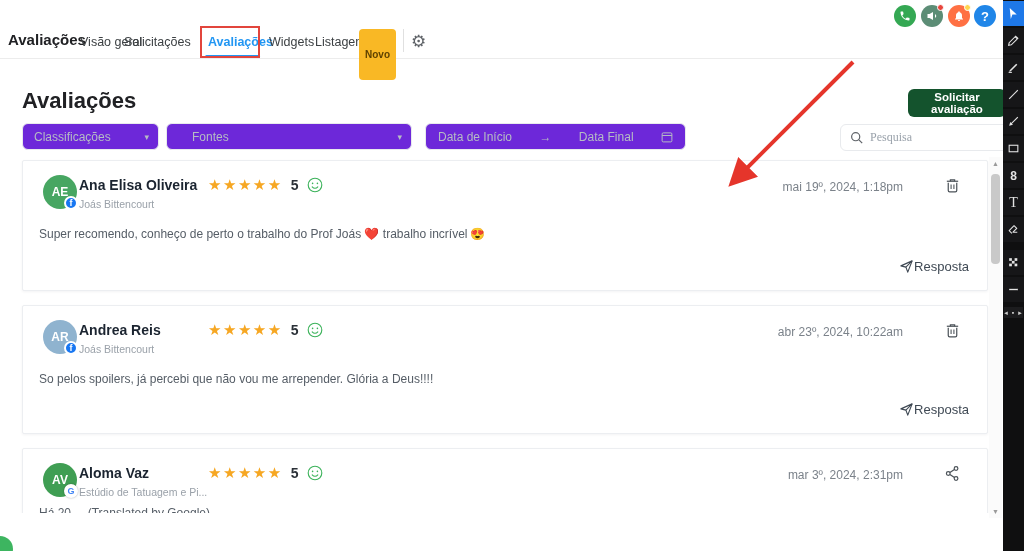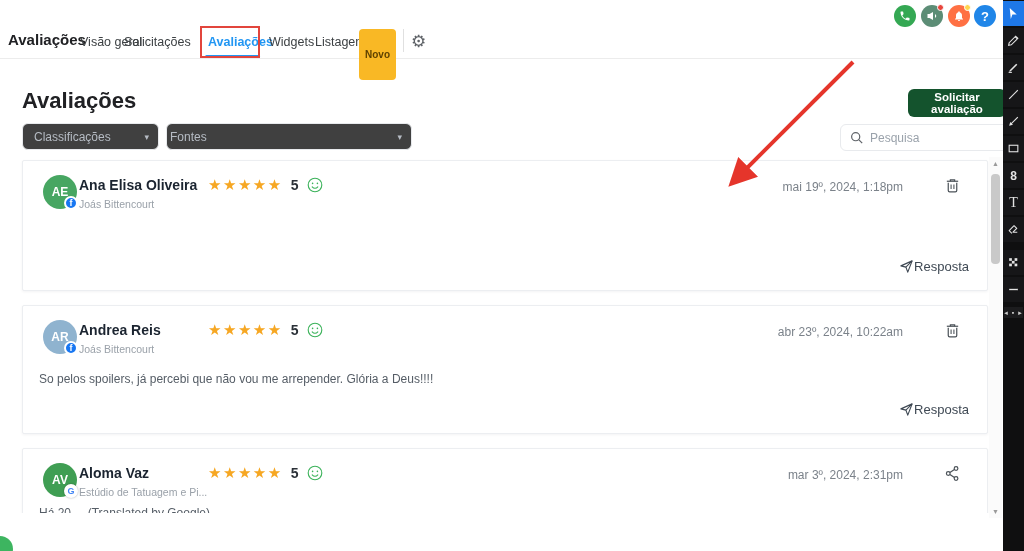--- a/index.html
+++ b/index.html
@@ -22,26 +22,26 @@
   .round-ic svg { width:12px; height:12px; }
   .dot { position:absolute; width:7px; height:7px; border-radius:50%; top:-1px; right:-1px; border:1px solid #fff; }
 
   
   .red-box { position:absolute; left:200px; top:26px; width:60px; height:32px; border:2px solid #e2453c; z-index:40; pointer-events:none; }
   #arrow-svg { position:absolute; left:0; top:0; z-index:40; pointer-events:none; }
 
   
   .page-title { position:absolute; left:22px; top:88px; font-size:22px; font-weight:700; color:#202124; }
   .btn-primary { position:absolute; left:908px; top:89px; width:98px; height:28px; background:#14532d; border:none; border-radius:6px; color:#fff; font-size:11.5px; font-weight:600; cursor:pointer; font-family:"Liberation Sans",sans-serif; }
-  .filter { position:absolute; top:123px; height:27px; border:1px solid #e8eaed; border-radius:6px; background:#404040; display:flex; align-items:center; font-size:12px; color:#b6bcc4; cursor:pointer; }
+  .filter { position:absolute; top:123px; height:27px; border:1px solid #e8eaed; border-radius:6px; background:#6d28d9; display:flex; align-items:center; font-size:12px; color:#b6bcc4; cursor:pointer; }
   .filter .chev { margin-left:auto; margin-right:9px; color:#b6bcc4; font-size:9px; }
   .dates { justify-content:space-between; padding:0 12px; }
   .dates .arr { color:#b6bcc4; }
   .search-box { position:absolute; left:840px; top:124px; width:170px; height:27px; border:1px solid #e8eaed; border-radius:6px; background:#fff; display:flex; align-items:center; padding-left:9px; gap:7px; }
-  .search-box input { border:none; outline:none; font-size:12px; color:#5f6368; width:110px; font-family:Liberation Sans, sans-serif; }
+  .search-box input { border:none; outline:none; font-size:12px; color:#5f6368; width:110px; font-family:Liberation Serif, serif; }
   .search-box input::placeholder { color:#9aa2ab; }
 
   
   .card { position:absolute; left:22px; width:966px; background:#fff; border:1px solid #eceef1; border-radius:2px; box-shadow:0 1px 3px rgba(16,24,40,.05); }
   .avatar { position:absolute; left:20px; top:14px; width:34px; height:34px; border-radius:50%; color:#fff; font-weight:700; font-size:12px; display:flex; align-items:center; justify-content:center; }
   .src-badge { position:absolute; left:41px; top:35px; width:14px; height:14px; border-radius:50%; font-size:9px; font-weight:700; display:flex; align-items:center; justify-content:center; border:2px solid #fff; }
   .src-fb { background:#1877f2; color:#fff; }
   .src-g { background:#fff; color:#4285F4; box-shadow:0 0 2px rgba(0,0,0,.35); }
   .rname { position:absolute; left:56px; top:16px; font-size:14px; font-weight:700; color:#1b2430; }
   .rsub { position:absolute; left:56px; top:37px; font-size:10.5px; color:#9aa1a9; }
@@ -118,23 +118,32 @@
     <line x1="853" y1="62" x2="734" y2="181" stroke="#e5352b" stroke-width="4" marker-end="url(#ah)"></line>
   </svg>
 
   <div class="page-title">Avaliações</div>
   <button class="btn-primary">Solicitar avaliação</button>
 
   <div class="filter" style="left:22px;width:137px;padding-left:11px">
     <span>Classificações</span>
     <span class="chev">▾</span>
   </div>
-  <div class="filter" style="left:166px;width:246px;padding-left:3px">
+  <div class="filter" style="left:166px;width:246px;padding-left:25px">
     <span>Fontes</span>
     <span class="chev">▾</span>
+  </div>
+  <div class="filter dates" style="left:425px;width:261px">
+    <span>Data de Início</span>
+    <span class="arr">→</span>
+    <span>Data Final</span>
+    <svg width="12" height="12" viewBox="0 0 16 16">
+        <rect x="1.5" y="2.5" width="13" height="12" rx="1.5" fill="none" stroke="#b6bcc4" stroke-width="1.3"></rect>
+        <line x1="1.5" y1="6" x2="14.5" y2="6" stroke="#b6bcc4" stroke-width="1.3"></line>
+      </svg>
   </div>
 
   <div class="search-box">
     <svg width="13" height="13" viewBox="0 0 16 16">
         <circle cx="7" cy="7" r="5" fill="none" stroke="#5f6368" stroke-width="1.5"></circle>
         <line x1="11" y1="11" x2="15" y2="15" stroke="#5f6368" stroke-width="1.5"></line>
       </svg>
     <input type="text" placeholder="Pesquisa" style="">
   </div>
 
@@ -154,20 +163,21 @@
         </svg>
     </div>
     <div class="rdate">mai 19º, 2024, 1:18pm</div>
     <svg class="row-ic" viewBox="0 0 24 24">
         <path d="M6 8v11c0 1.1.9 2 2 2h8c1.1 0 2-.9 2-2V8" fill="none" stroke="currentColor" stroke-width="1.7"></path>
         <line x1="4" y1="6" x2="20" y2="6" stroke="currentColor" stroke-width="1.7"></line>
         <path d="M9 6V4h6v2" fill="none" stroke="currentColor" stroke-width="1.7"></path>
         <line x1="10" y1="10.5" x2="10" y2="17" stroke="currentColor" stroke-width="1.5"></line>
         <line x1="14" y1="10.5" x2="14" y2="17" stroke="currentColor" stroke-width="1.5"></line>
       </svg>
+    <div class="rtext">Super recomendo, conheço de perto o trabalho do Prof Joás ❤️ trabalho incrível 😍</div>
     <div class="action">
       <svg width="15" height="15" viewBox="0 0 24 24">
           <path d="M3 11 21 3l-7 18-3-8-8-2z" fill="none" stroke="#3f4954" stroke-width="1.8" stroke-linejoin="round"></path>
           <line x1="11" y1="13" x2="21" y2="3" stroke="#3f4954" stroke-width="1.8"></line>
         </svg>
       <span>Resposta</span>
     </div>
   </div>
 
   <div class="card" style="top:305px;height:129px">

